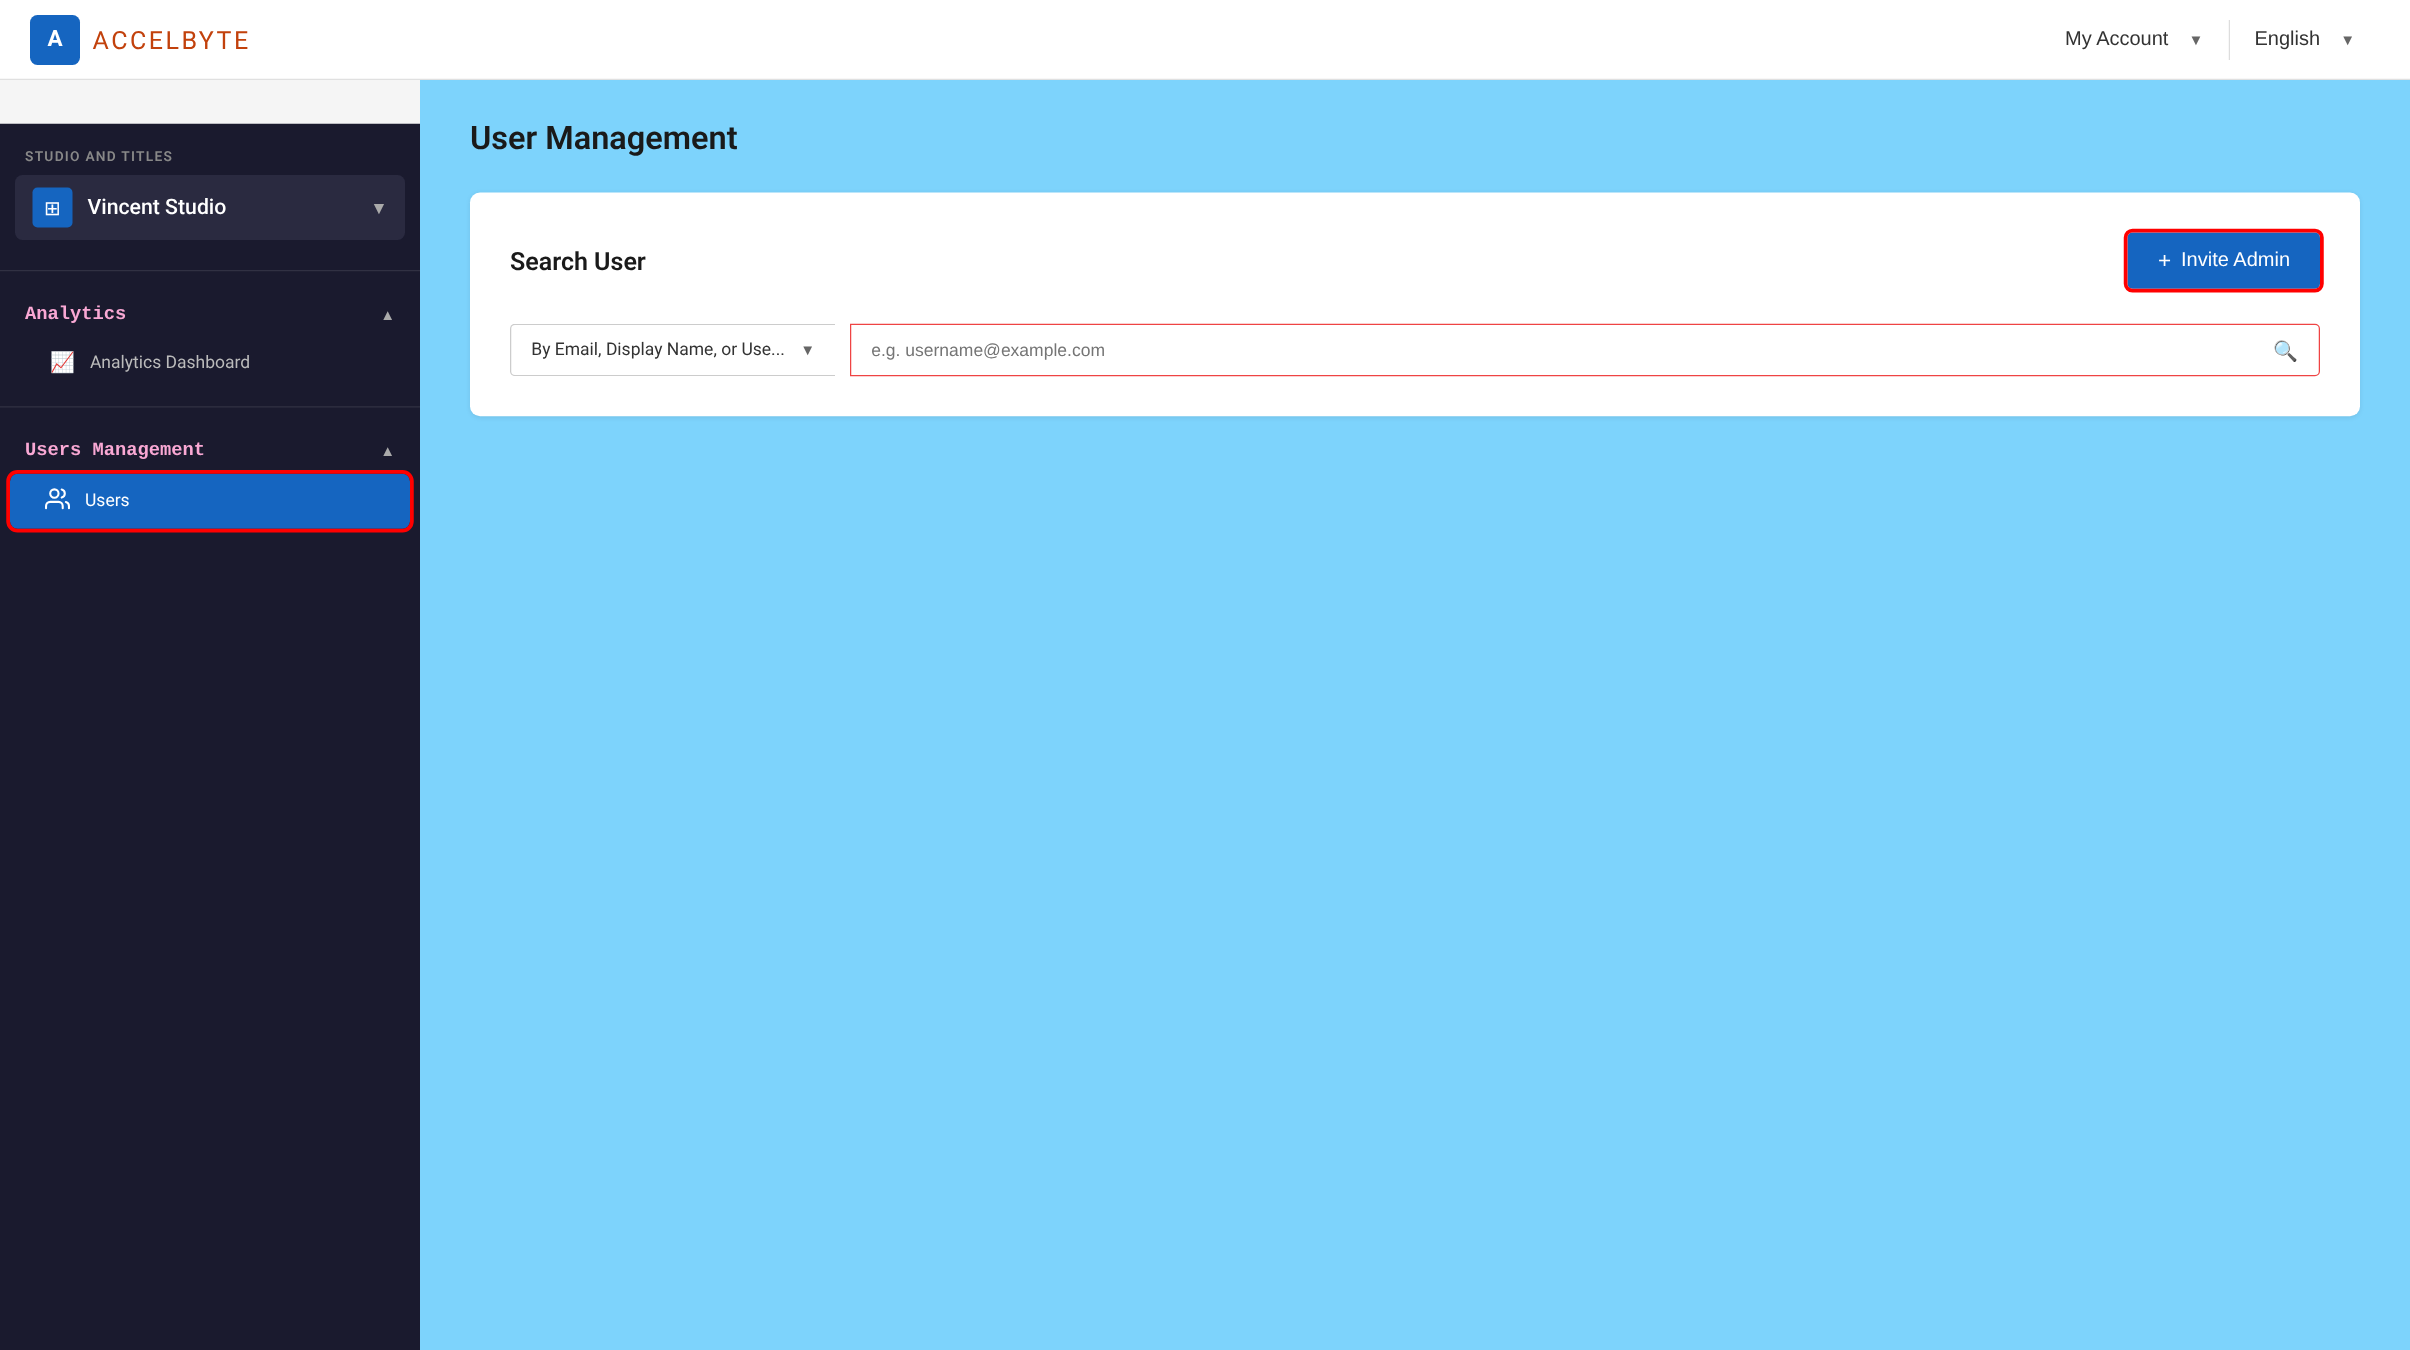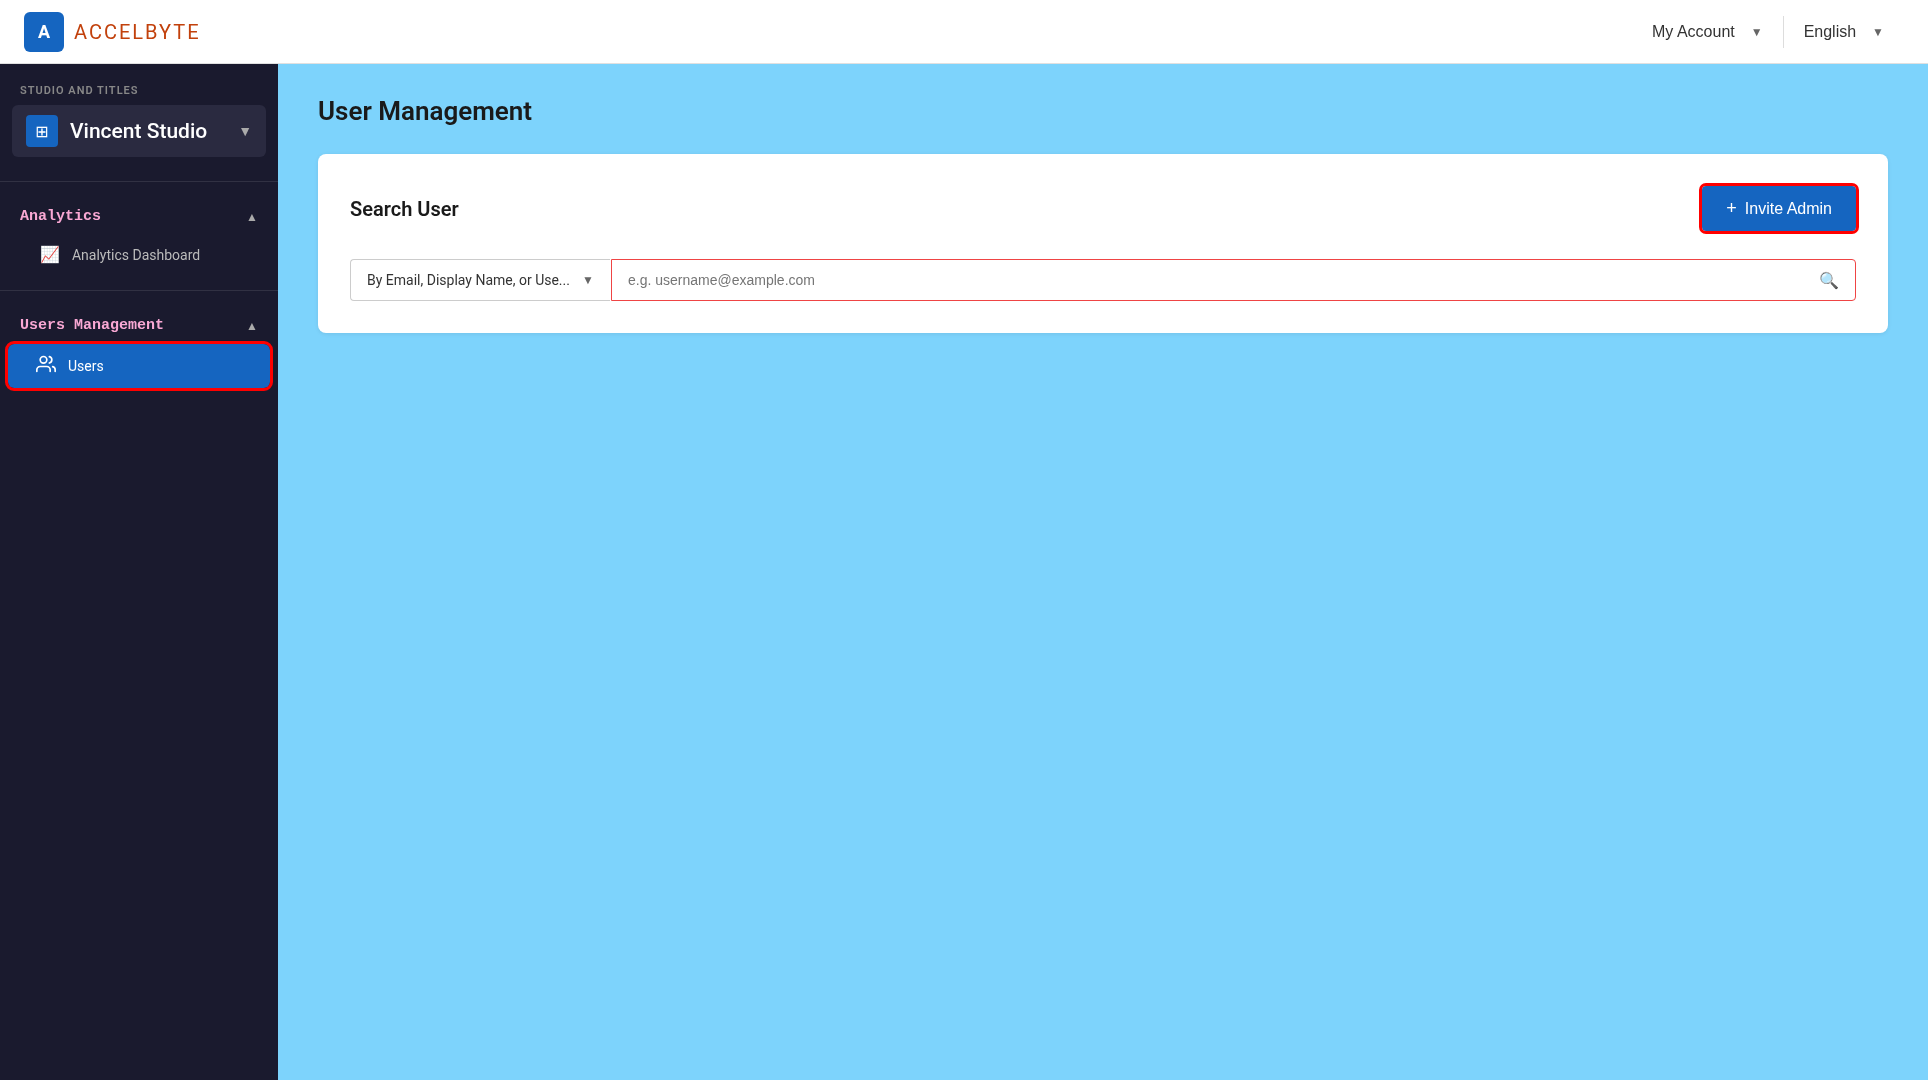--- a/index.html
+++ b/index.html
@@ -24,37 +24,37 @@
       font-size: 16px; color: #333; font-weight: 500;
     }
     .header-btn .chevron { font-size: 12px; color: #666; }
     .header-divider { width: 1px; height: 32px; background: #ddd; }
 
     
     .layout { display: flex; flex: 1; overflow: hidden; }
 
     
     .sidebar {
-      width: 278px; background: #1a1a2e; color: #fff; flex-shrink: 0;
-      display: flex; flex-direction: column; overflow-y: auto;
+      width: 336px; background: #1a1a2e; color: #fff; flex-shrink: 0;
+      display: flex; flex-direction: column; overflow-y: auto; margin-top: 35px;
     }
     .sidebar-section-label {
       font-size: 11px; font-weight: 600; color: #888; letter-spacing: 1px;
       padding: 20px 20px 8px 20px; text-transform: uppercase;
     }
     .studio-selector {
       display: flex; align-items: center; gap: 12px;
       margin: 0 12px 16px 12px; padding: 10px 14px;
       background: #2a2a40; border-radius: 6px; cursor: pointer;
     }
     .studio-icon {
       width: 32px; height: 32px; background: #1565c0; border-radius: 4px;
       display: flex; align-items: center; justify-content: center; color: #fff; font-size: 16px;
     }
-    .studio-name { flex: 1; font-size: 21px; font-weight: 500; color: #fff; }
+    .studio-name { flex: 1; font-size: 17px; font-weight: 500; color: #fff; }
     .studio-chevron { color: #aaa; font-size: 14px; }
 
     .nav-section { padding: 8px 0; }
     .nav-section-header {
       display: flex; align-items: center; justify-content: space-between;
       padding: 10px 20px; cursor: pointer;
     }
     .nav-section-title { font-size: 15px; font-weight: 600; color: #f9a8d4; font-family: Liberation Mono, monospace; }
     .nav-section-arrow { color: #aaa; font-size: 12px; }
     .nav-item {
@@ -86,21 +86,21 @@
     }
     .search-card-title { font-size: 20px; font-weight: 600; color: #1a1a1a; text-align: right; }
     .invite-btn {
       display: flex; align-items: center; gap: 8px;
       background: #1565c0; color: #fff; border: none; border-radius: 4px;
       padding: 12px 24px; font-size: 16px; font-weight: 500; cursor: pointer;
       outline: 3px solid red;
     }
     .invite-btn-plus { font-size: 18px; font-weight: 400; }
 
-    .search-row { display: flex; gap: 1px; align-items: center; }
+    .search-row { display: flex; gap: 12px; align-items: center; }
     .search-dropdown {
       display: flex; align-items: center; gap: 8px;
       border: 1px solid #ccc; border-right: none; border-radius: 4px 0 0 4px;
       padding: 12px 16px; background: #fff; cursor: pointer; min-width: 260px;
       font-size: 14px; color: #333;
     }
     .search-dropdown-chevron { color: #666; font-size: 12px; margin-left: auto; }
     .search-input-wrap {
       flex: 1; display: flex; align-items: center;
       border: 1px solid #ef4444; border-radius: 0 4px 4px 0;

